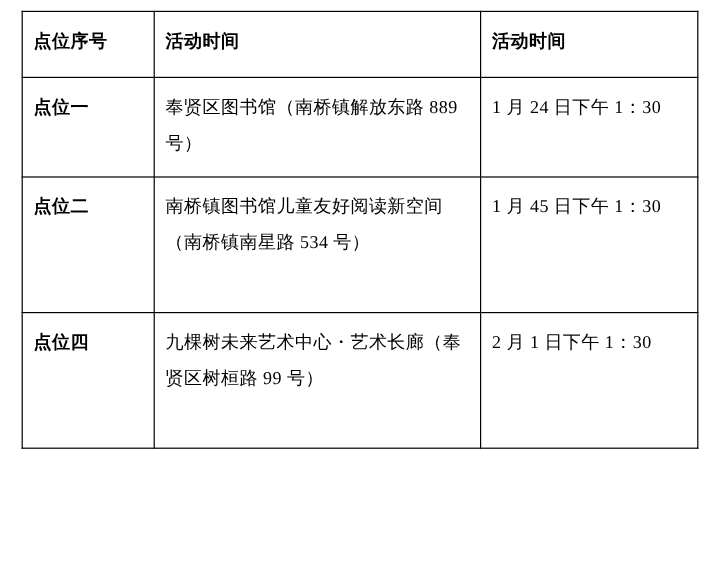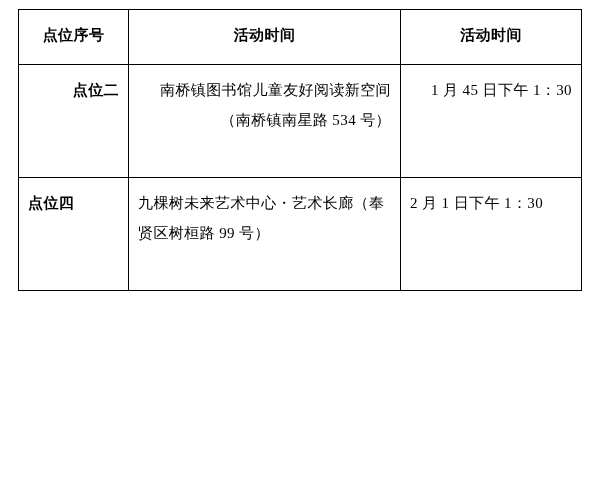--- a/index.html
+++ b/index.html
@@ -35,50 +35,54 @@
     font-family: "Liberation Serif", "DejaVu Serif", serif;
     letter-spacing: 0.4px;
   }
   col.c-index { width: 110px; }
   col.c-place { width: 272px; }
   col.c-time  { width: 181px; }
 
   tr.head td {
     font-weight: bold;
     height: 34px;
-    text-align: center;
   }
   td.idx {
     font-weight: bold;
     white-space: nowrap;
   }
   td.place, td.time {
     word-break: break-all;
   }
   tr.r1 td { height: 62px; }
-  tr.r2 td { height: 92px; text-align: right; }
+  tr.r2 td { height: 92px; }
   tr.r3 td { height: 92px; }
   tr.r4 td { height: 92px; }
 </style>
 </head>
 <body>
 
 <div id="page">
   <table class="schedule">
     <colgroup>
       <col class="c-index">
       <col class="c-place">
       <col class="c-time">
     </colgroup>
     <tbody>
       <tr class="head">
         <td class="idx">点位序号</td>
         <td class="place">活动时间</td>
         <td class="time">活动时间</td>
       </tr>
+      <tr class="r1">
+        <td class="idx">点位一</td>
+        <td class="place">奉贤区图书馆（南桥镇解放东路 889 号）</td>
+        <td class="time">1 月 24 日下午 1：30</td>
+      </tr>
       <tr class="r2">
         <td class="idx">点位二</td>
         <td class="place">南桥镇图书馆儿童友好阅读新空间（南桥镇南星路 534 号）</td>
         <td class="time">1 月 45 日下午 1：30</td>
       </tr>
       <tr class="r4">
         <td class="idx">点位四</td>
         <td class="place">九棵树未来艺术中心・艺术长廊（奉贤区树桓路 99 号）</td>
         <td class="time">2 月 1 日下午 1：30</td>
       </tr>

